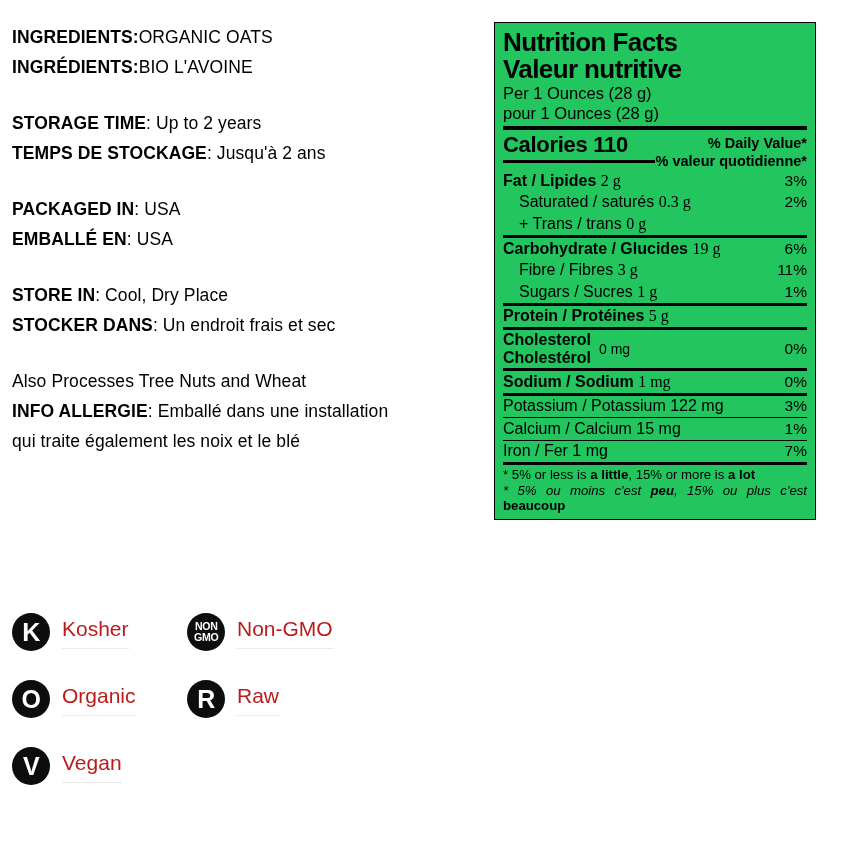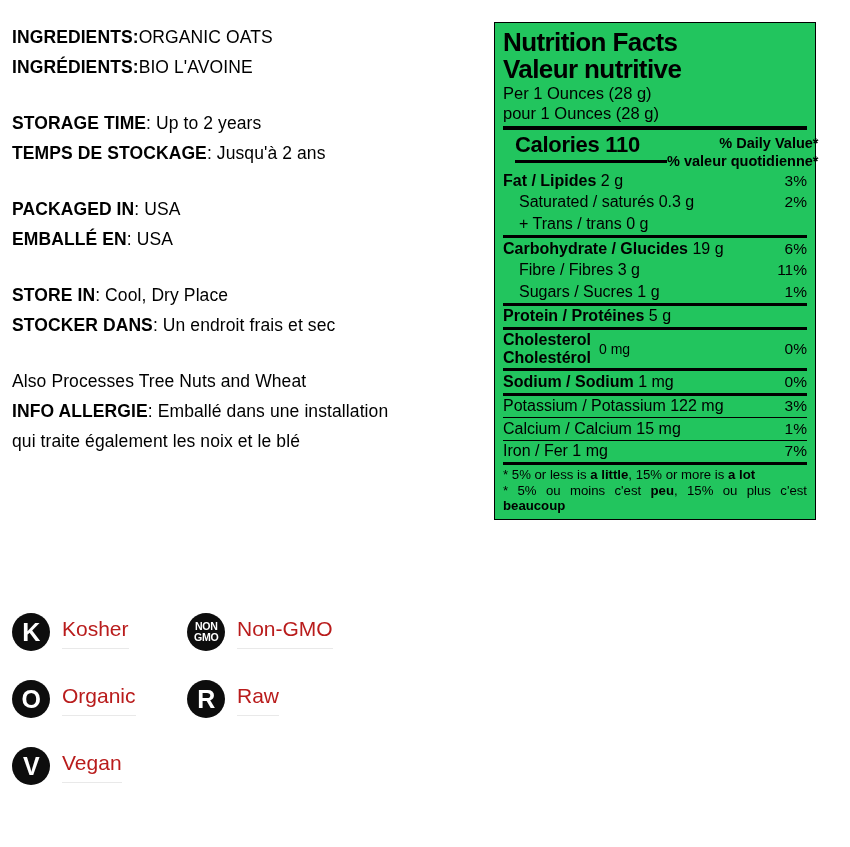--- a/index.html
+++ b/index.html
@@ -79,21 +79,20 @@
     border-bottom: 1.2px solid #000;
     margin: 0;
   }
 
   
   .cal-row {
     display: flex;
     align-items: flex-start;
     justify-content: space-between;
     padding-top: 2px;
-    margin-left: 12px;
   }
   .cal-left {
     font-size: 22px;
     font-weight: bold;
     letter-spacing: -0.3px;
     padding-bottom: 1px;
     white-space: nowrap;
   }
   .cal-underline {
     width: 152px;
@@ -120,21 +119,21 @@
     font-size: 16px;
     white-space: nowrap;
     overflow: hidden;
   }
   .nrow .npct {
     font-size: 15.5px;
     white-space: nowrap;
     padding-left: 6px;
   }
   .nrow.bold .nname { font-weight: bold; }
-  .nrow .nname .amt { font-weight: normal; }
+  .nrow .nname .amt { font-weight: normal; font-family: Liberation Serif, serif; }
   .nrow.indent .nname { padding-left: 16px; }
 
   
   .chol-row {
     display: flex;
     align-items: center;
     justify-content: space-between;
     padding: 1px 0;
   }
   .chol-names {
@@ -158,20 +157,21 @@
     font-size: 13.2px;
     line-height: 1.17;
     padding-top: 2px;
   }
   .footnote .fline { white-space: nowrap; }
   .footnote b { font-weight: bold; }
   .footnote .just {
     white-space: normal;
     text-align: justify;
     text-align-last: justify;
+    font-style: italic;
   }
   .footnote .tail { text-align: left; text-align-last: left; }
 
   
   #badges {
     position: absolute;
     left: 12px;
     top: 612px;
     width: 420px;
   }

